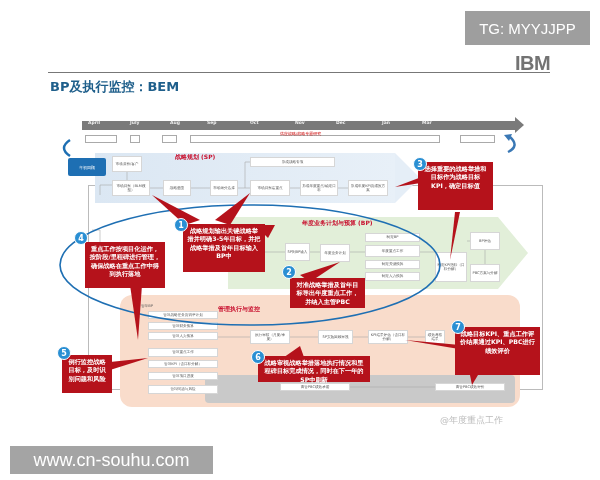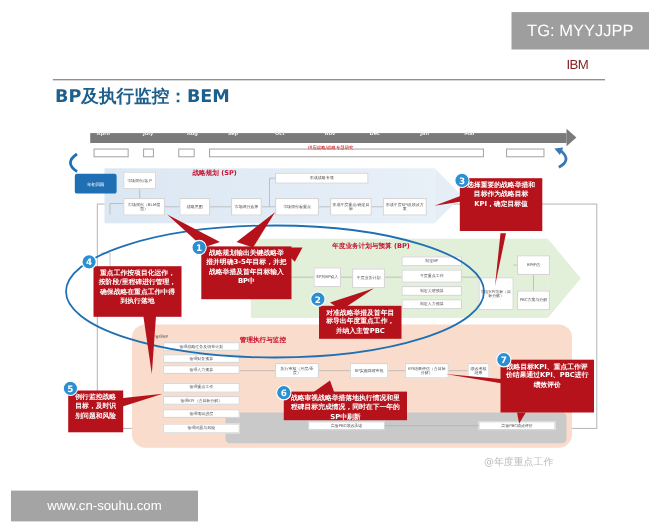--- a/index.html
+++ b/index.html
@@ -1,40 +1,40 @@
 <!DOCTYPE html>
 <html><head>
 <meta charset="utf-8">
 <style>
 *{box-sizing:border-box;margin:0;padding:0}
 body{width:600px;height:480px;background:#fff;font-family:"DejaVu Sans",sans-serif;position:relative;overflow:hidden}
 .abs{position:absolute}
 .tg{left:465px;top:11px;width:125px;height:34px;background:#9e9e9e;color:#fff;font-family:"Liberation Sans",sans-serif;font-size:15px;display:flex;align-items:center;justify-content:center}
-.ibm{left:515px;top:52px;font-family:"Liberation Sans",sans-serif;font-weight:normal;font-size:12px;color:#7f1d1d;letter-spacing:-0.5px}
+.ibm{left:515px;top:52px;font-family:"Liberation Sans",sans-serif;font-weight:bold;font-size:20px;color:#737373;letter-spacing:-0.5px}
 .hr{left:48px;top:72px;width:502px;height:1px;background:#777}
-.title{left:50px;top:78px;font-size:16px;font-weight:bold;color:#1f5f8b}
+.title{left:50px;top:78px;font-size:13px;font-weight:bold;color:#1f5f8b}
 .frame{left:88px;top:185px;width:455px;height:205px;border:1px solid #bbb}
 .timeline{left:82px;top:121px;width:433px;height:9px;background:#7a7a7a}
 .tl-arrow{left:515px;top:117px;width:0;height:0;border-top:8px solid transparent;border-bottom:8px solid transparent;border-left:9px solid #7a7a7a}
 .month{top:120px;font-size:4.5px;color:#eee;font-weight:bold}
 .hollow{height:8px;border:1px solid #aaa;background:#fff;top:135px}
 .redtext{left:280px;top:131px;font-size:4px;color:#c00}
 .sp-band{left:95px;top:153px;width:300px;height:50px;background:linear-gradient(90deg,#dbe7f3,#e8f0f8)}
 .sp-tip{left:395px;top:153px;width:0;height:0;border-top:25px solid transparent;border-bottom:25px solid transparent;border-left:25px solid #e5eef7}
 .bp-band{left:228px;top:217px;width:270px;height:72px;background:#e2efd9}
 .bp-tip{left:498px;top:217px;width:0;height:0;border-top:36px solid transparent;border-bottom:36px solid transparent;border-left:30px solid #e2efd9}
 .mon-band{left:120px;top:295px;width:400px;height:112px;background:#f9dccb;border-radius:12px}
 .gray-band{left:205px;top:375px;width:310px;height:28px;background:#c9c9c9;border-radius:4px}
 .box{background:#fff;border:1px solid #d6d6d6;font-size:3.6px;color:#555;display:flex;align-items:center;justify-content:center;text-align:center;line-height:1.2;padding:1px}
 .sec-title{font-size:6px;font-weight:bold;color:#c8102e}
 .callout{background:#b5121b;color:#fff;font-size:6.2px;font-weight:bold;line-height:1.35;padding:3px 4px;text-align:center}
 .badge{width:14px;height:14px;border-radius:50%;background:#2a8fd3;color:#fff;font-size:8px;font-weight:bold;display:flex;align-items:center;justify-content:center;border:1px solid #fff}
 .blue-tag{left:68px;top:158px;width:38px;height:18px;background:#1e6fb3;color:#fff;font-size:4px;display:flex;align-items:center;justify-content:center;border-radius:2px}
 .watermark{left:440px;top:414px;font-size:9px;color:#bbb}
-.site{left:10px;top:446px;width:170px;height:28px;background:#a4a4a4;color:#fff;font-family:"Liberation Sans",sans-serif;font-size:12px;display:flex;align-items:center;justify-content:center}
+.site{left:10px;top:446px;width:203px;height:28px;background:#a4a4a4;color:#fff;font-family:"Liberation Sans",sans-serif;font-size:18px;display:flex;align-items:center;justify-content:center}
 svg{position:absolute;left:0;top:0}
 </style>
 </head>
 <body>
 
 <div class="abs tg">TG: MYYJJPP</div>
 <div class="abs ibm">IBM</div>
 <div class="abs hr"></div>
 <div class="abs title">BP及执行监控：BEM</div>
 

